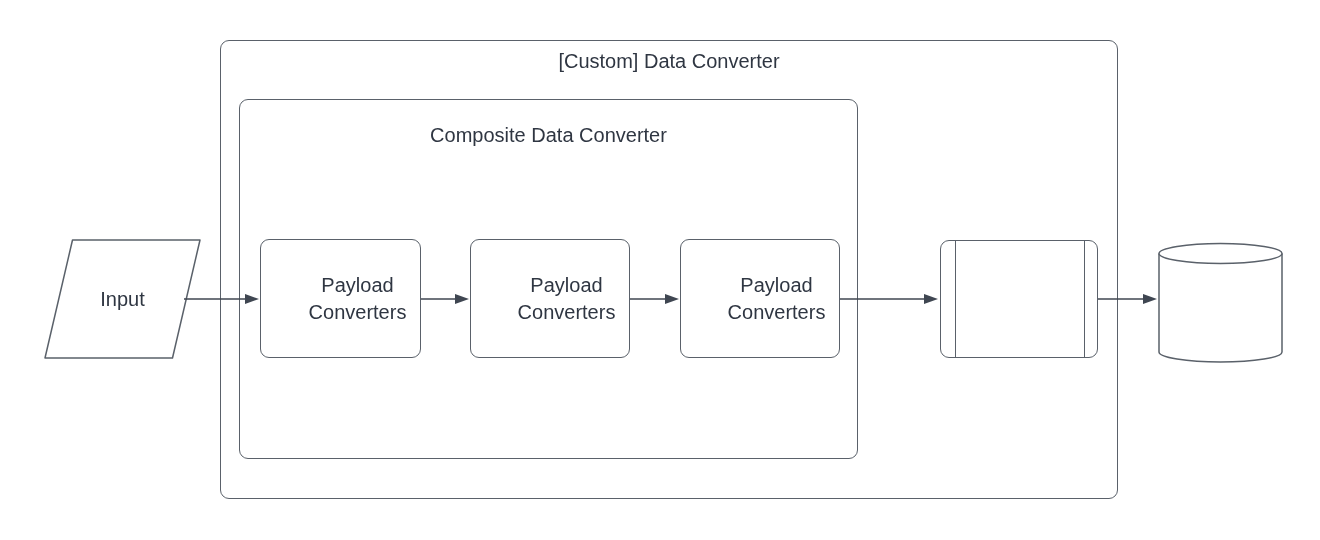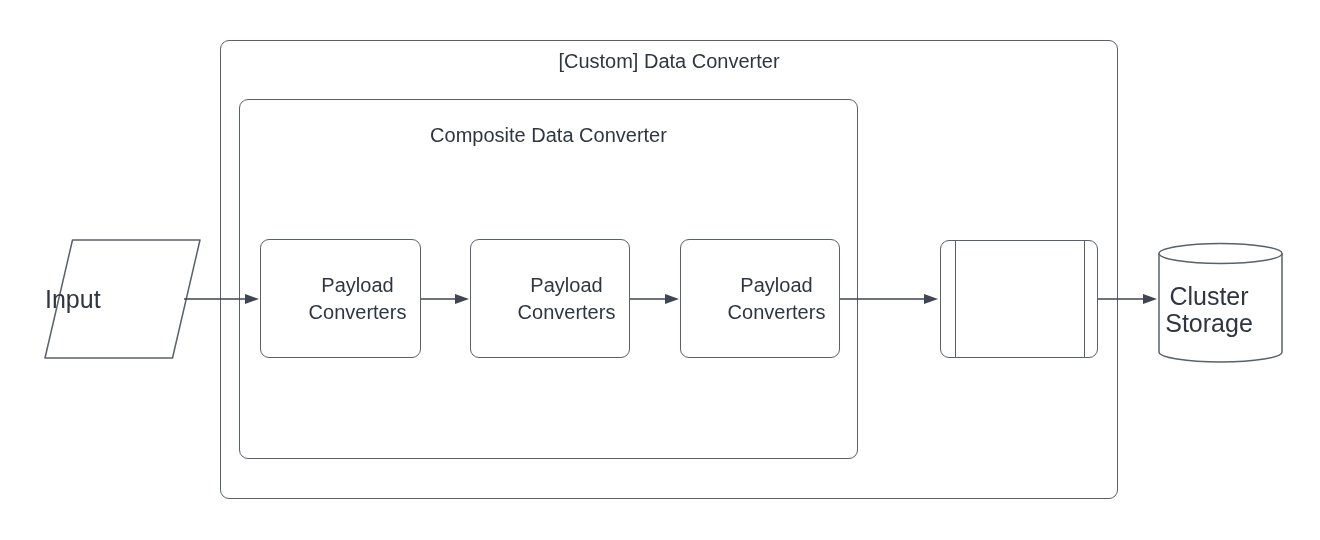--- a/index.html
+++ b/index.html
@@ -68,24 +68,24 @@
     border-left: 1.5px solid #5a616a;
   }
   .codec-bar.left  { left: 14px; }
   .codec-bar.right { right: 12px; }
 
   .shape-label {
     position: absolute;
     box-sizing: border-box;
     display: flex;
     align-items: center;
-    justify-content: flex-start;
+    justify-content: center;
     text-align: center;
     color: #2f3642;
-    font-size: 25px;
+    font-size: 20px;
     line-height: 27px;
   }
   .input-label { left: 45px; top: 240px; width: 155px; height: 118px; }
   .storage-label { left: 1159px; top: 240px; width: 123px; height: 118px; padding-top: 22px; }
   .storage-label span { max-width: 100px; }
 
   .shapes-layer {
     position: absolute;
     left: 0;
     top: 0;
@@ -152,17 +152,14 @@
   </div>
   <div class="node-box pc3">
     <span>Payload Converters</span>
   </div>
 
   <div class="node-box codec">
     <div class="codec-bar left"></div>
     <div class="codec-bar right"></div>
   </div>
 
-  <div class="shape-label storage-label">
-    <span>Cluster Storage</span>
-  </div>
 
 </div>
 
 </body></html>

